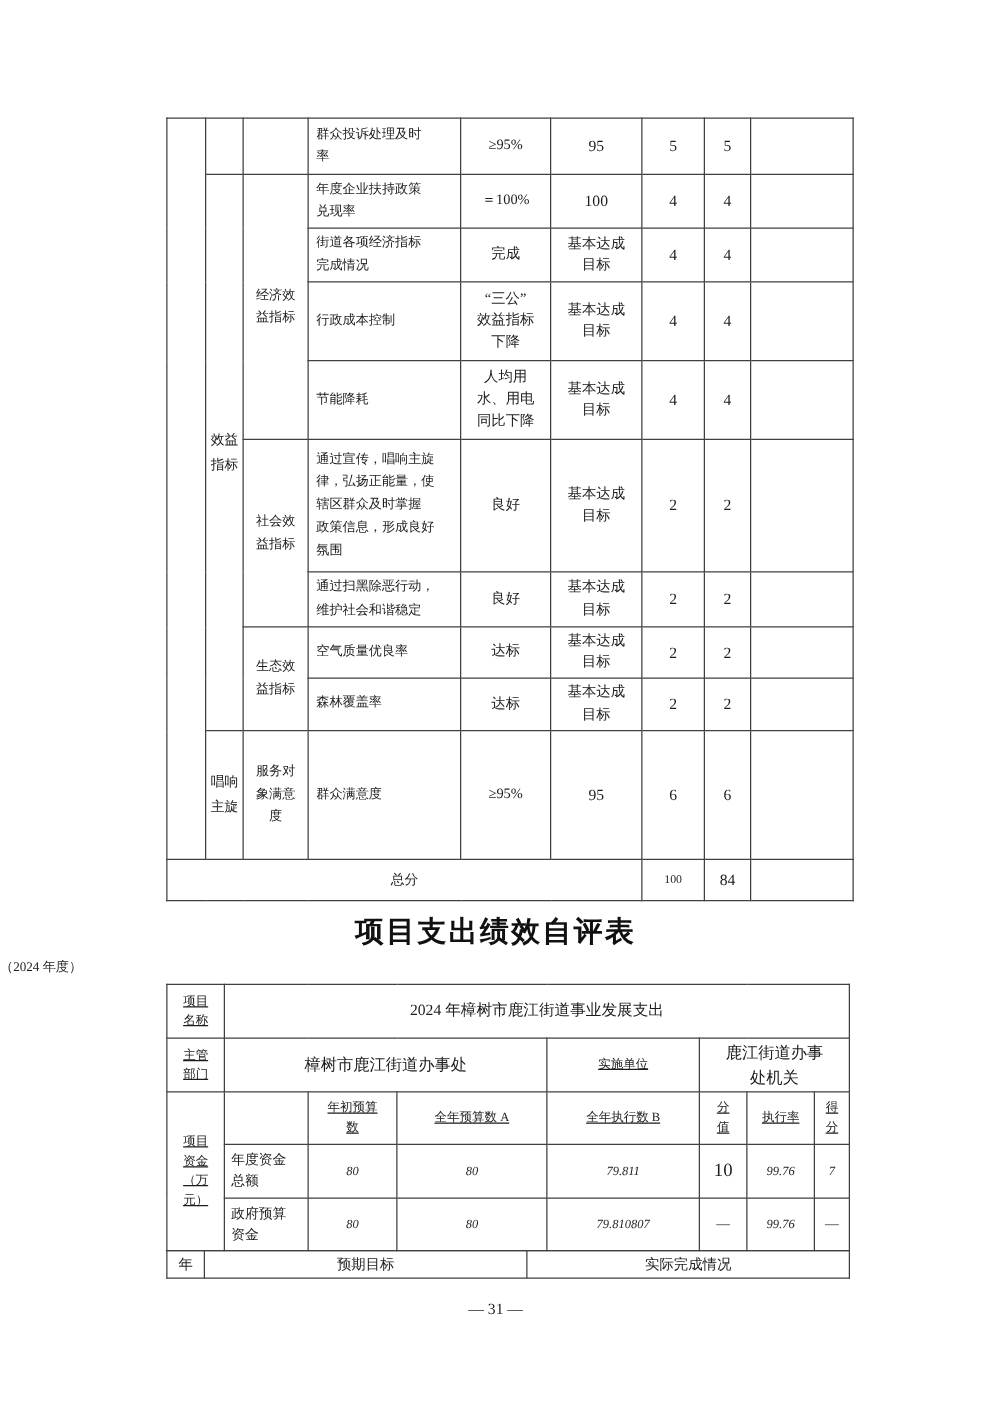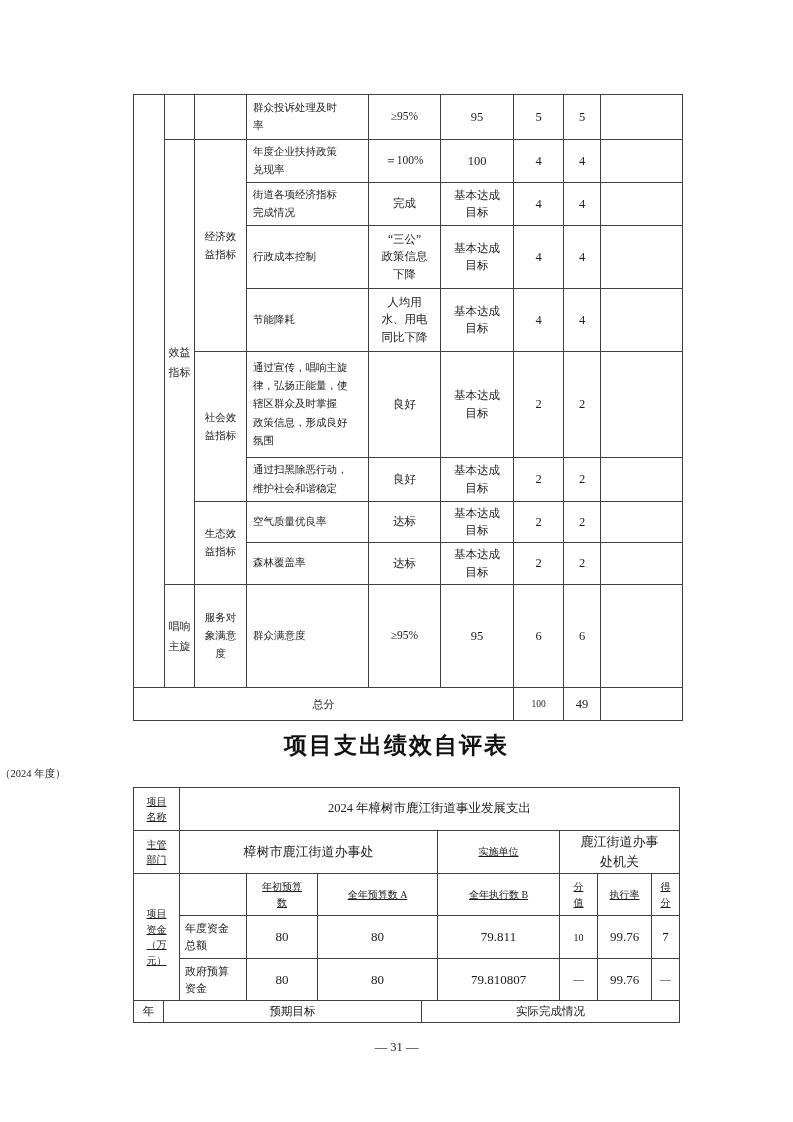--- a/index.html
+++ b/index.html
@@ -27,22 +27,22 @@
   .doc-subtitle { position:absolute; left:0; top:767px; width:100%; 
                   font-size:10.5px; color:#1c1c1c; }
 
   
   .t2 { position:absolute; left:133px; top:787px; width:546px; }
   .t2 td { font-size:11px; line-height:1.55; }
   .t2 .lbl { font-size:10px;text-decoration:underline; }
   .t2 .sublbl { text-align:left; padding:2px 5px; }
   .t2 .big { font-size:12.5px; }
   .t2 .dept { font-size:13px; }
-  .t2 .num { font-size:13px; }
-  .t2 .num-sm { font-size:10px; }
+  .t2 .num { font-size:10px;font-style:italic; }
+  .t2 .num-sm { font-size:15px; }
 
   
   .t3 { position:absolute; left:133px; top:1000px; width:546px; }
   .t3 td { font-size:11.5px; height:22px; }
 
   .page-number { position:absolute; left:0; top:1040px; width:100%;
                  text-align:center; font-size:12.5px; color:#1c1c1c; }
 </style>
 </head>
 <body>
@@ -90,21 +90,21 @@
     <td>完成</td>
     <td>基本达成
 目标</td>
     <td class="num">4</td>
     <td class="num">4</td>
     <td></td>
   </tr>
   <tr style="height:63px">
     <td class="name">行政成本控制</td>
     <td>“三公”
-政策信息
+效益指标
 下降</td>
     <td>基本达成
 目标</td>
     <td class="num">4</td>
     <td class="num">4</td>
     <td></td>
   </tr>
   <tr style="height:63px">
     <td class="name">节能降耗</td>
     <td>人均用
@@ -169,21 +169,21 @@
     <td class="name">群众满意度</td>
     <td>≥95%</td>
     <td class="num">95</td>
     <td class="num">6</td>
     <td class="num">6</td>
     <td></td>
   </tr>
   <tr style="height:33px">
     <td colspan="6" class="total-label">总分</td>
     <td class="num-sm">100</td>
-    <td class="num">49</td>
+    <td class="num">84</td>
     <td></td>
   </tr>
 </tbody>
   </table>
 
 <div class="doc-title">项目支出绩效自评表</div>
 <div class="doc-subtitle">（2024 年度）</div>
 
 <table class="t2">
   <colgroup>

